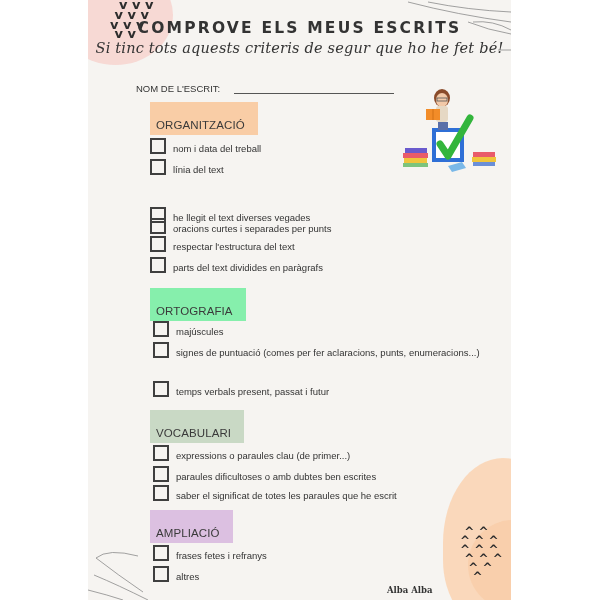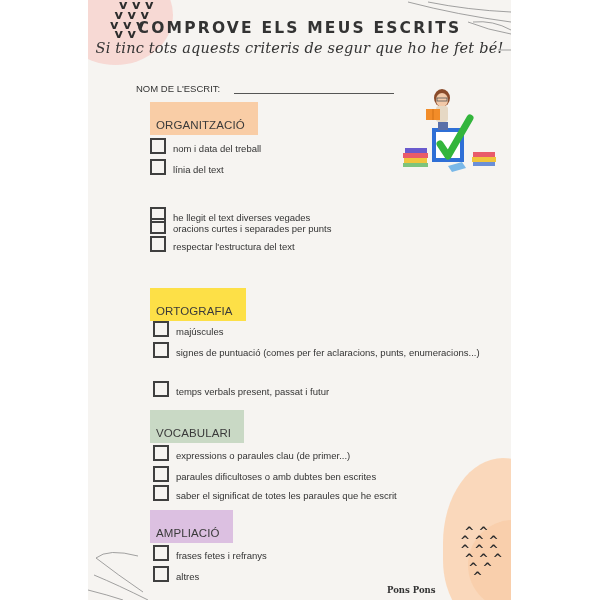--- a/index.html
+++ b/index.html
@@ -93,21 +93,21 @@
       position: absolute;
       left: 62px;
       height: 21px;
       padding: 12px 13px 0 6px;
       display: flex; align-items: center;
       font-size: 11.5px;
       color: #3a3a3a;
       letter-spacing: 0.1px;
     }
     .sec-org { top: 102px; background: #f9cda6; }
-    .sec-ort { top: 288px; background: #fde047; }
+    .sec-ort { top: 288px; background: #86efac; }
     .sec-voc { top: 410px; background: #c9d9c5; }
     .sec-amp { top: 510px; background: #dcc0e1; }
 
     .item {
       position: absolute;
       display: flex; align-items: flex-end;
       font-size: 9.5px;
       color: #333333;
       white-space: nowrap;
     }
@@ -212,20 +212,24 @@
     <span>he llegit el text diverses vegades</span>
   </div>
   <div class="item" style="left:62px;top:218px;">
     <span class="cb"></span>
     <span>oracions curtes i separades per punts</span>
   </div>
   <div class="item" style="left:62px;top:236px;">
     <span class="cb"></span>
     <span>respectar l'estructura del text</span>
   </div>
+  <div class="item" style="left:62px;top:257px;">
+    <span class="cb"></span>
+    <span>parts del text dividides en paràgrafs</span>
+  </div>
 
   <div class="section-head sec-ort">ORTOGRAFIA</div>
   <div class="item" style="left:65px;top:321px;">
     <span class="cb"></span>
     <span>majúscules</span>
   </div>
   <div class="item" style="left:65px;top:342px;">
     <span class="cb"></span>
     <span>signes de puntuació (comes per fer aclaracions, punts, enumeracions...)</span>
   </div>
@@ -251,14 +255,14 @@
   <div class="section-head sec-amp">AMPLIACIÓ</div>
   <div class="item" style="left:65px;top:545px;">
     <span class="cb"></span>
     <span>frases fetes i refranys</span>
   </div>
   <div class="item" style="left:65px;top:566px;">
     <span class="cb"></span>
     <span>altres</span>
   </div>
 
-  <div class="signature">Pons Pons</div>
+  <div class="signature">Alba Alba</div>
 </div>
 
 </body></html>

